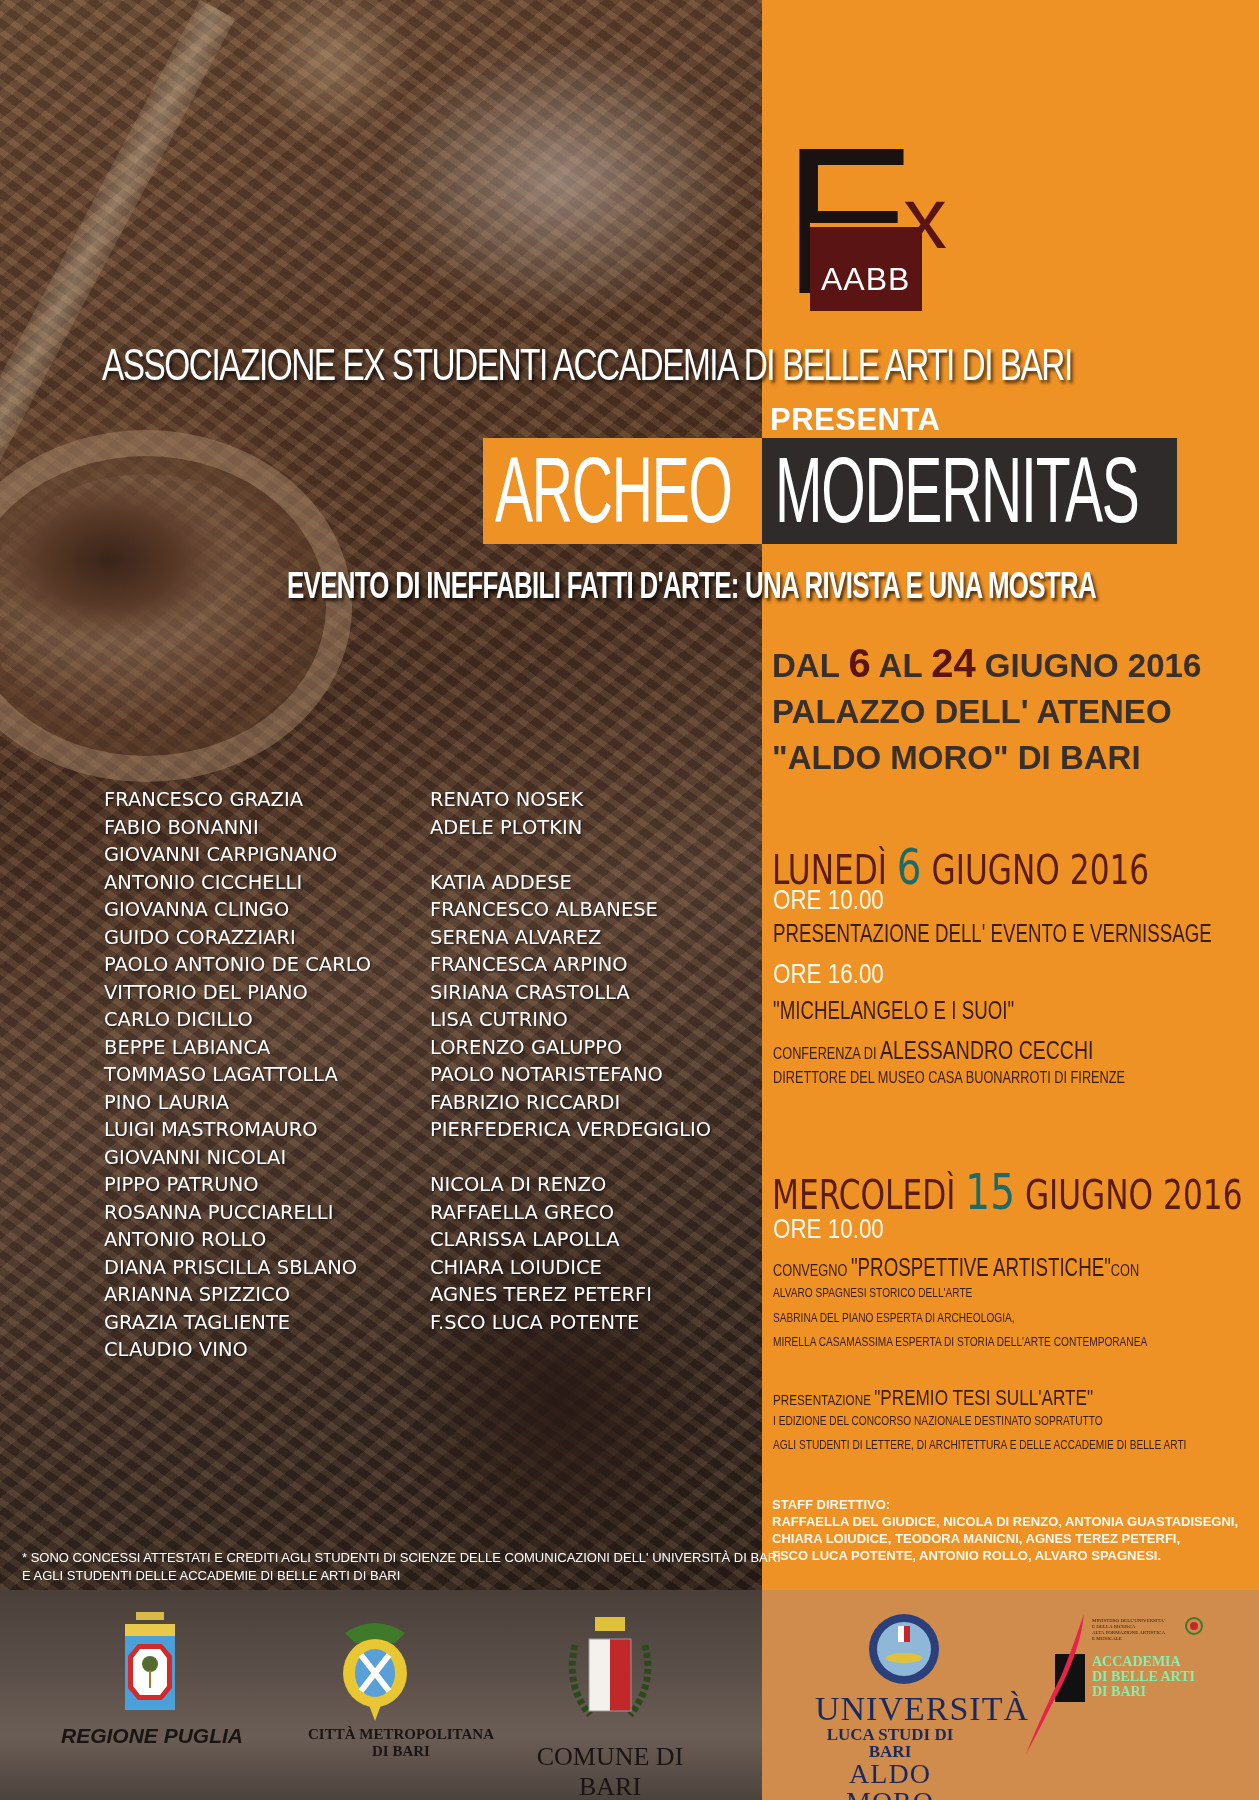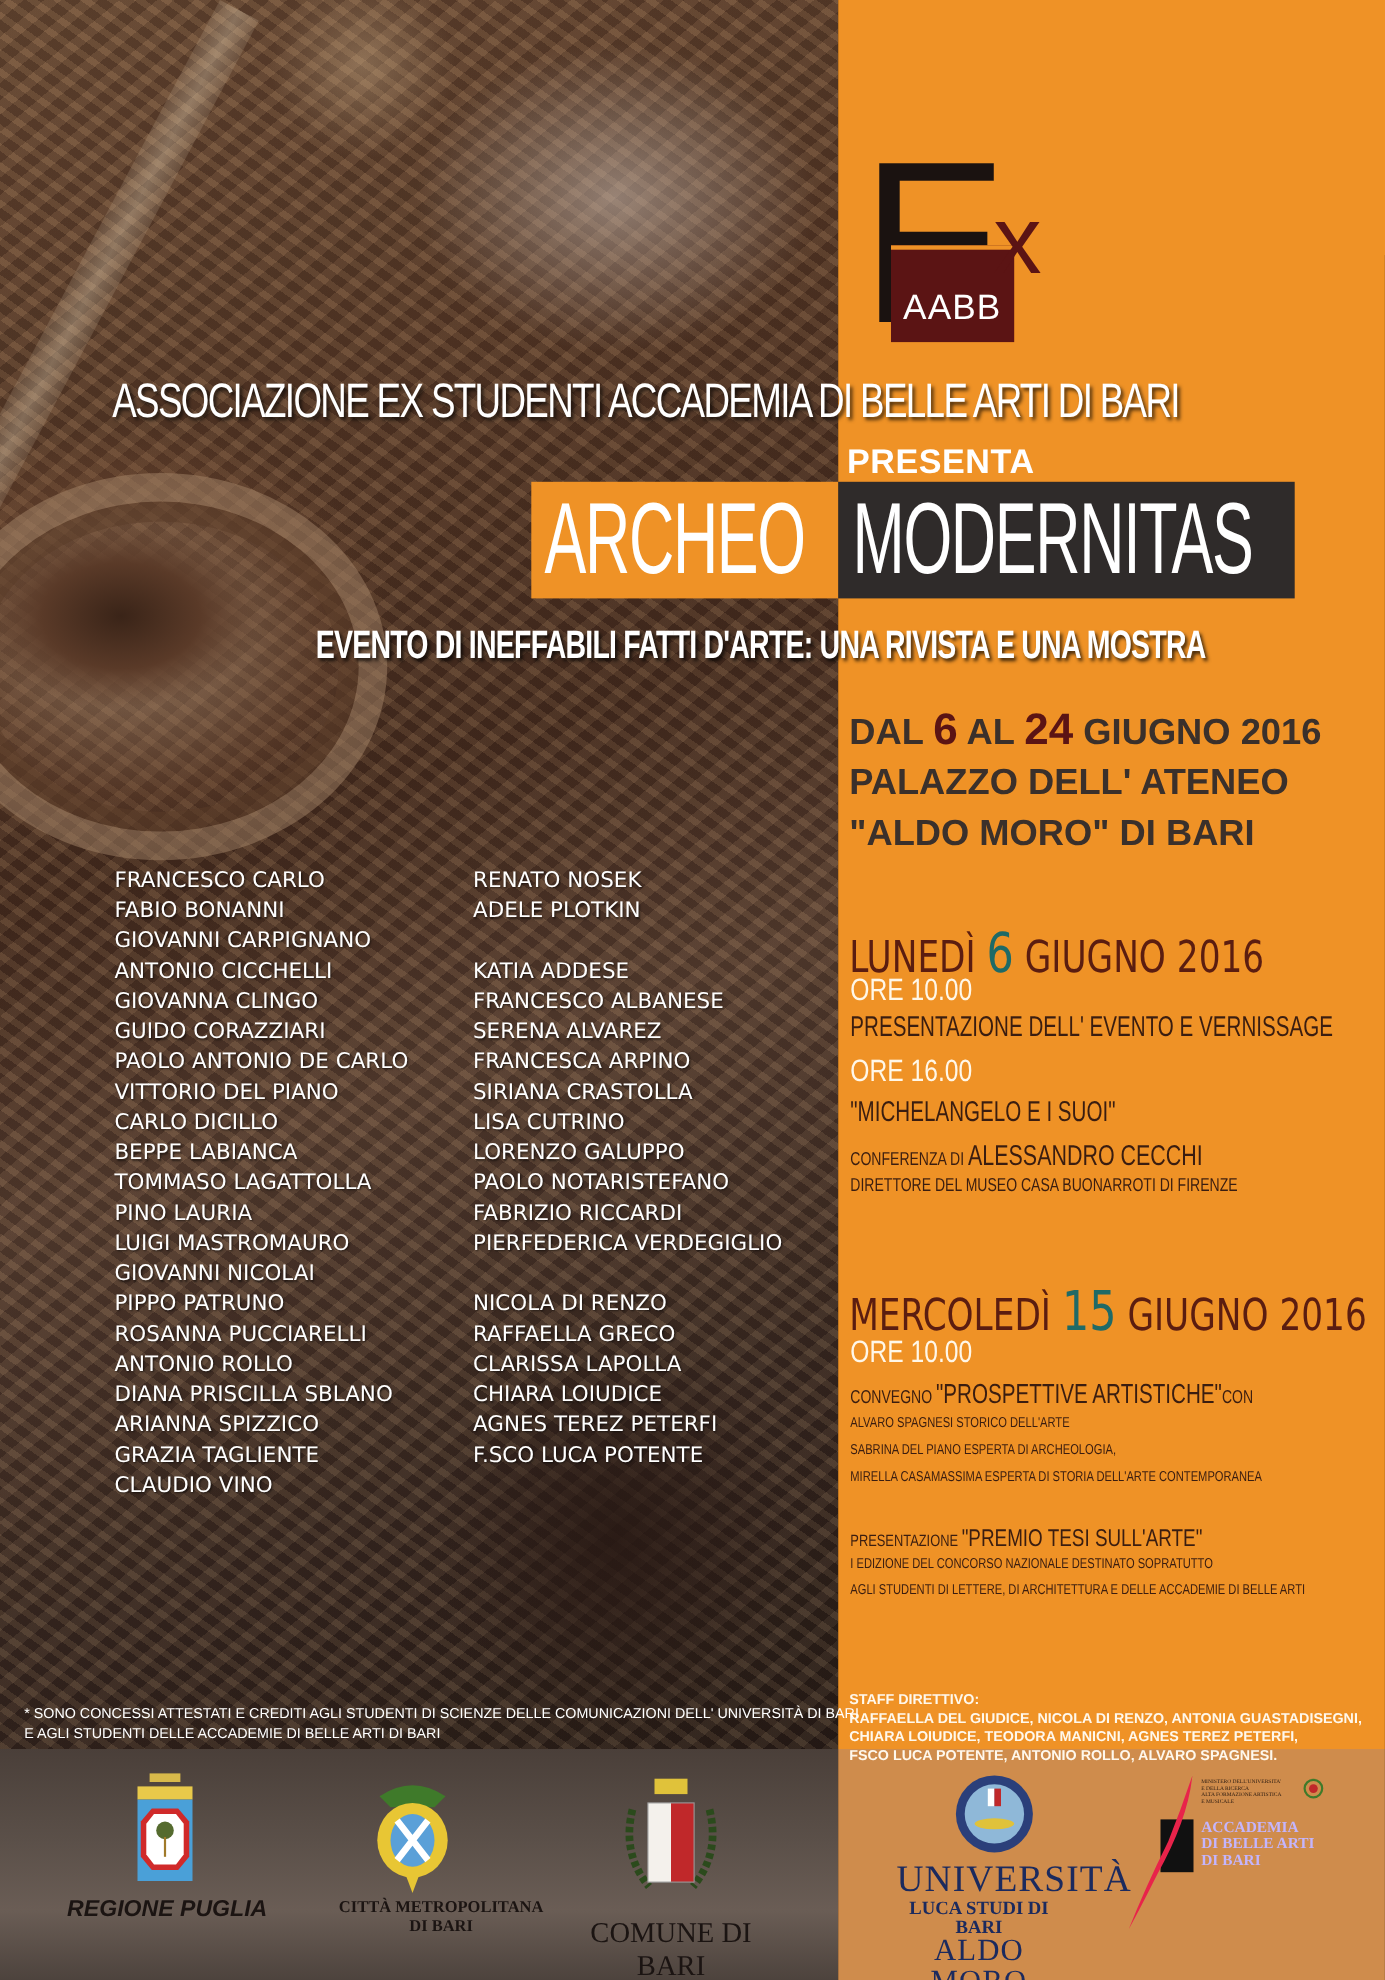--- a/index.html
+++ b/index.html
@@ -43,32 +43,32 @@
   .evento{position:absolute;left:287px;top:565px;font-family:"Liberation Sans",sans-serif;font-size:36px;font-weight:bold;color:#fff;transform:scaleX(.72);transform-origin:left;white-space:nowrap;text-shadow:3px 3px 4px rgba(0,0,0,.75);letter-spacing:-1px;}
 
   .dates{position:absolute;left:772px;top:640px;font-family:"Liberation Sans",sans-serif;font-weight:bold;color:#3a302b;font-size:33px;line-height:46px;}
   .dates .num{color:#5b1414;font-size:40px;}
   .day1{position:absolute;left:772px;top:838px;font-size:40px;transform:scaleX(.78);transform-origin:left;white-space:nowrap;color:#5b1d10;}
   .day1 .n, .day2 .n{color:#1f6a66;font-size:50px;}
   .ore{position:absolute;font-family:"Liberation Sans",sans-serif;color:#fff7e8;font-size:28px;transform:scaleX(.8);transform-origin:left;white-space:nowrap;}
   .line{position:absolute;font-family:"Liberation Sans",sans-serif;color:#3a1d10;white-space:nowrap;transform-origin:left;}
   .day2{position:absolute;left:772px;top:1163px;font-size:40px;transform:scaleX(.78);transform-origin:left;white-space:nowrap;color:#5b1d10;}
 
-  .staff{position:absolute;left:772px;top:1496px;font-family:"Liberation Sans",sans-serif;font-weight:bold;color:#fff8ec;font-size:13px;line-height:17px;margin-top:40px;}
+  .staff{position:absolute;left:772px;top:1496px;font-family:"Liberation Sans",sans-serif;font-weight:bold;color:#fff8ec;font-size:13px;line-height:17px;}
 
   .names{position:absolute;font-family:"DejaVu Sans",sans-serif;color:#fff;font-size:19.5px;line-height:27.5px;text-shadow:1px 1px 2px rgba(0,0,0,.6);}
   .names div{white-space:nowrap;}
   .names .gap{height:27.5px;}
   .note{position:absolute;left:22px;top:1549px;font-family:"Liberation Sans",sans-serif;color:#fff;font-size:13px;line-height:18px;}
 
   
   .flogo{position:absolute;text-align:center;}
   .flabel{font-family:"Liberation Sans",sans-serif;color:#1b1412;}
   .uni-text{font-family:"Liberation Serif",serif;color:#1b2a5e;line-height:1;margin-left:20px;}
-  .acc-text{font-family:"Liberation Serif",serif;color:#c4b5fd;font-weight:bold;}
+  .acc-text{font-family:"Liberation Serif",serif;color:#86efac;font-weight:bold;}
 </style>
 </head>
 <body>
 
 <div class="poster">
   <div class="fresco"></div>
   <div class="right-panel"></div>
   <div class="footer-bar"></div>
   <div class="footer-bar-r"></div>
 
@@ -136,21 +136,21 @@
   <div class="line" style="left:773px;top:1437px;font-size:13px;transform:scaleX(.78);">AGLI STUDENTI DI LETTERE, DI ARCHITETTURA E DELLE ACCADEMIE DI BELLE ARTI</div>
 
   <div class="staff">
     <div>STAFF DIRETTIVO:</div>
     <div>RAFFAELLA DEL GIUDICE, NICOLA DI RENZO, ANTONIA GUASTADISEGNI,</div>
     <div>CHIARA LOIUDICE, TEODORA MANICNI, AGNES TEREZ PETERFI,</div>
     <div>FSCO LUCA POTENTE, ANTONIO ROLLO, ALVARO SPAGNESI.</div>
   </div>
 
   <div class="names" style="left:104px;top:786px;">
-    <div>FRANCESCO CARLO</div>
+    <div>FRANCESCO GRAZIA</div>
     <div>FABIO BONANNI</div>
     <div>GIOVANNI CARPIGNANO</div>
     <div>ANTONIO CICCHELLI</div>
     <div>GIOVANNA CLINGO</div>
     <div>GUIDO CORAZZIARI</div>
     <div>PAOLO ANTONIO DE CARLO</div>
     <div>VITTORIO DEL PIANO</div>
     <div>CARLO DICILLO</div>
     <div>BEPPE LABIANCA</div>
     <div>TOMMASO LAGATTOLLA</div>

